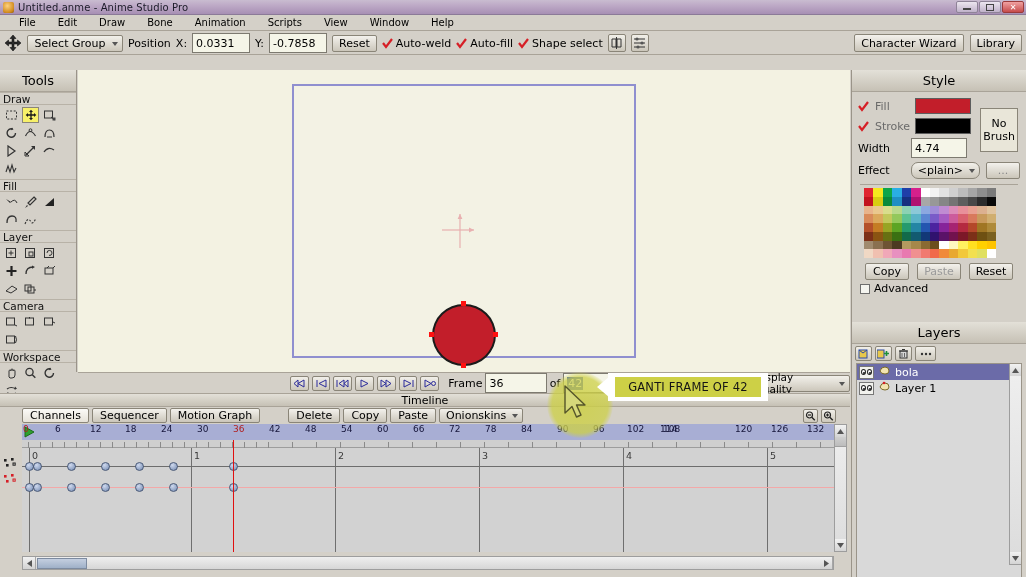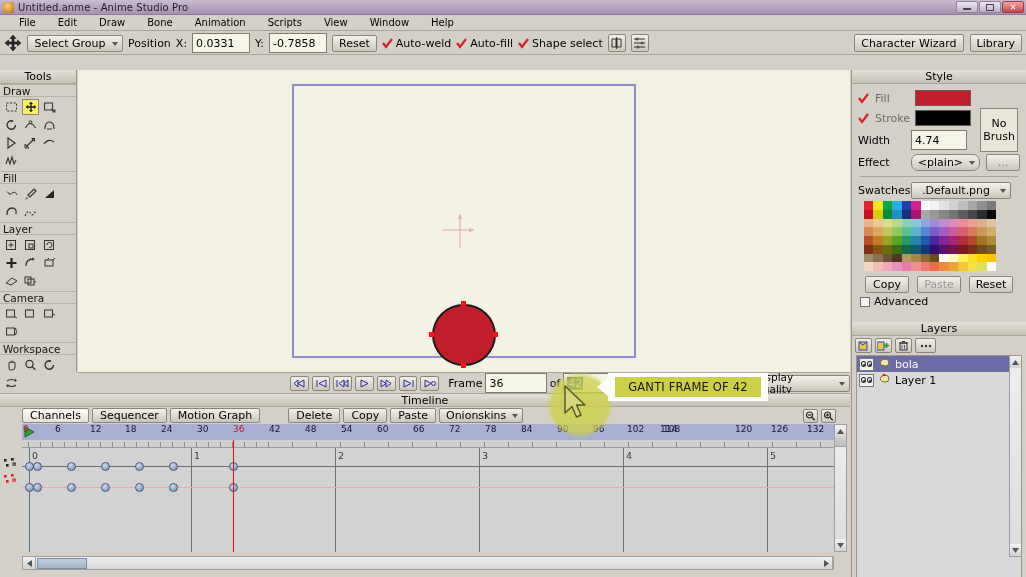--- a/index.html
+++ b/index.html
@@ -92,24 +92,24 @@
     display:flex;align-items:center; font-size:10.5px; color:#000; padding-left:3px;
   }
   .hint-right { position:absolute; right:4px; font-size:10.5px; }
 
   
   .tools {
     position:absolute; left:0; top:70px; width:77px; height:302px;
     background:#d4d0c8; border-right:1px solid #9a9489;
   }
   .panel-title {
-    height:14px; background: linear-gradient(to bottom,#e3e0d8,#c6c1b5);
+    height:22px; background: linear-gradient(to bottom,#e3e0d8,#c6c1b5);
     border-bottom:1px solid #a9a398;
     display:flex;align-items:center;justify-content:center;
-    font-size:11px; color:#000;
+    font-size:13px; color:#000;
   }
   .group-label {
     height:13px; background:#d4d0c8; border-top:1px solid #b8b2a7; border-bottom:1px solid #b8b2a7;
     display:flex;align-items:center; padding-left:3px; font-size:10.5px;color:#111;
   }
   .tool-row { display:flex; flex-wrap:wrap; padding:1px 2px; }
   .tool {
     width:17px;height:16px; margin:1px;
     display:flex;align-items:center;justify-content:center;
   }
@@ -892,27 +892,20 @@
       </div>
       <div class="btn" style="width:34px;color:#8a8a8a;">...</div>
     </div>
 
     <div class="nobrush">
       <span>No Brush</span>
     </div>
 
     <div style="height:1px;background:#a9a398;margin:3px 8px;"></div>
 
-    <div class="srow">
-      <span style="width:47px;">Swatches</span>
-      <div class="combo" style="min-width:100px;">
-        <span>.Default.png</span>
-        <i class="arr"></i>
-      </div>
-    </div>
 
     <div class="palette">
       <div style="background:#e02430"></div>
         <div style="background:#f5e81e"></div>
         <div style="background:#0ea54a"></div>
         <div style="background:#2aaee5"></div>
         <div style="background:#1f3fa8"></div>
         <div style="background:#d6208c"></div>
         <div style="background:#ffffff"></div>
         <div style="background:#f2f2f2"></div>

